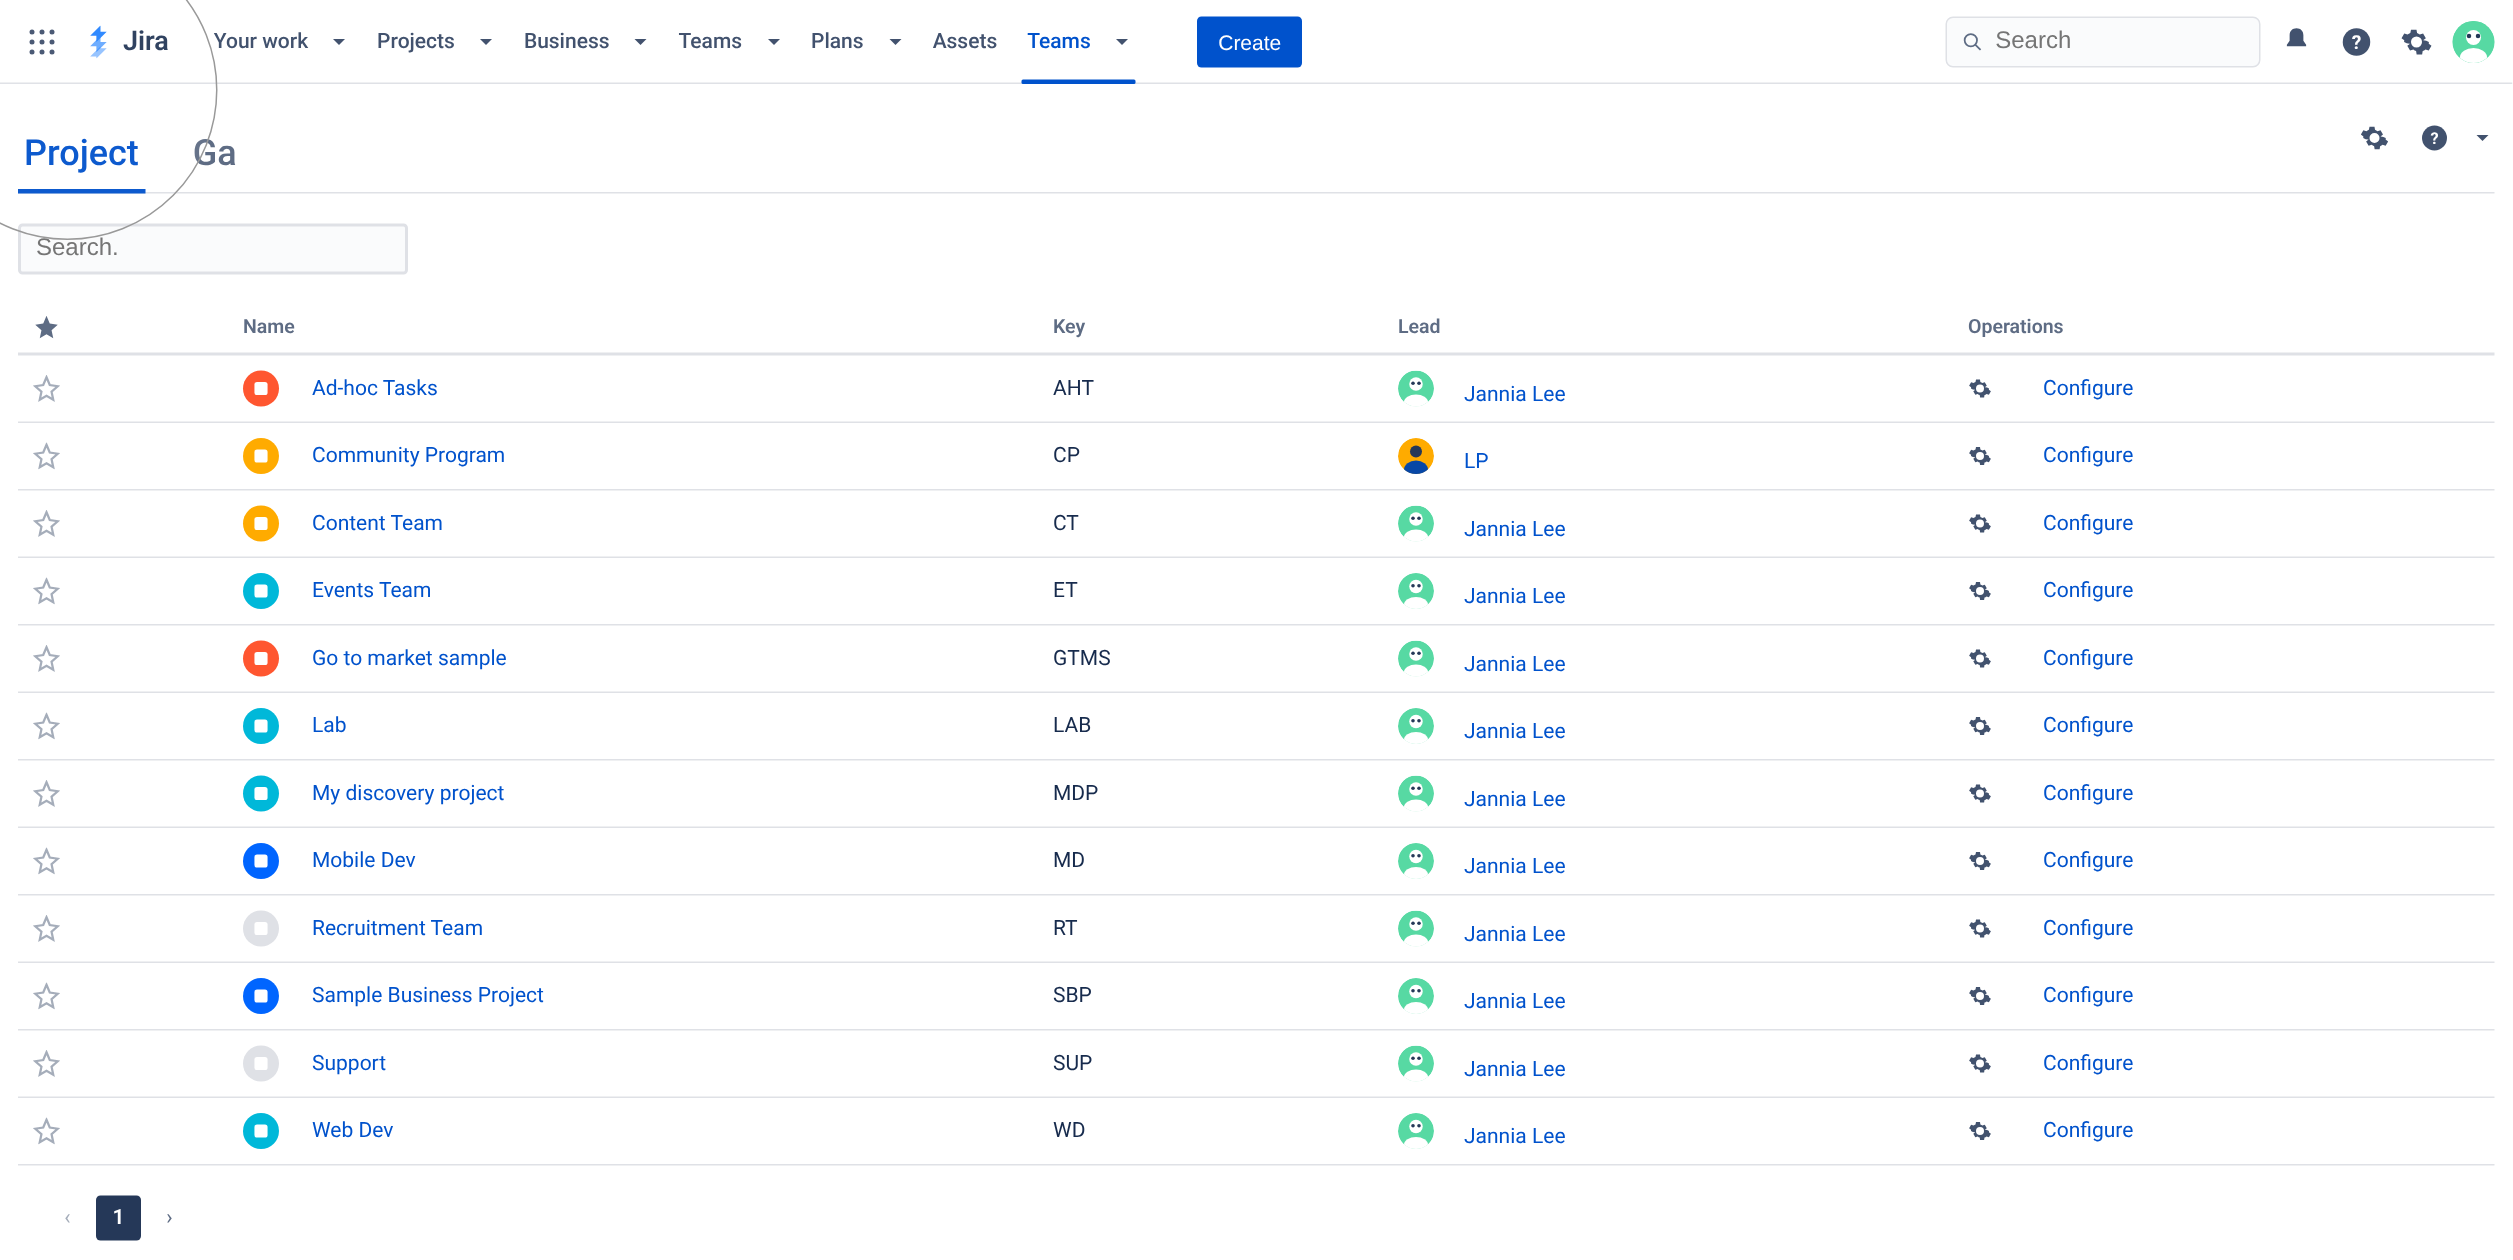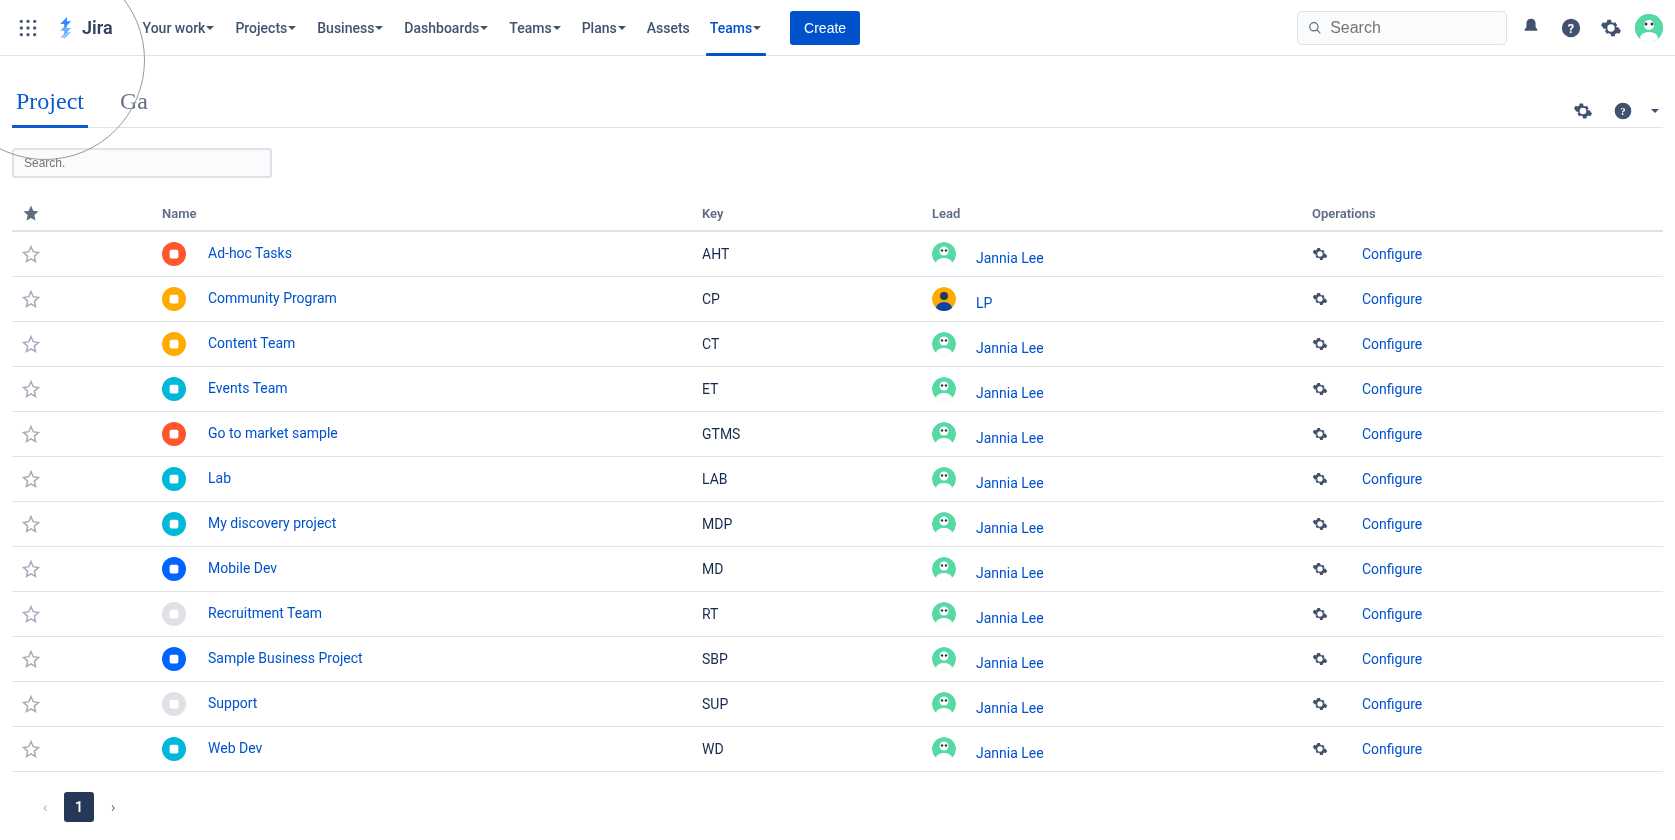--- a/index.html
+++ b/index.html
@@ -6,42 +6,42 @@
 body { font-family: -apple-system, BlinkMacSystemFont, "Segoe UI", Roboto, sans-serif; font-size: 14px; color: #172B4D; background: #fff; width: 1675px; }
 a { text-decoration: none; color: #0052CC; margin-left: 12px; }
 
 
 .topnav { display: flex; align-items: center; height: 56px; padding: 16px 12px; border-bottom: 1px solid #dfe1e6; }
 .topnav-left { display: flex; align-items: center; gap: 4px; }
 .app-switcher { width: 32px; height: 32px; display: flex; align-items: center; justify-content: center; cursor: pointer; border-radius: 3px; }
 .logo { display: flex; align-items: center; gap: 4px; padding: 0 8px; cursor: pointer; }
 .logo-text { font-weight: 600; font-size: 18px; color: #253858; }
 .nav-items { display: flex; align-items: center; margin-left: 8px; }
-.nav-item { padding: 0 10px; height: 56px; display: flex; align-items: center; gap: 0; cursor: pointer; font-weight: 500; color: #42526E; position: relative; }
+.nav-item { padding: 0 10px; height: 56px; display: flex; align-items: center; gap: 16px; cursor: pointer; font-weight: 500; color: #42526E; position: relative; }
 .nav-item.active { color: #0052CC; }
 .nav-item.active::after { content: ""; position: absolute; bottom: 0; left: 6px; right: 6px; height: 3px; background: #0052CC; border-radius: 1px; }
 .chevron { font-size: 10px; color: #42526E; }
-.create-btn { background: #0052CC; color: #fff; border: none; padding: 0 14px; height: 34px; border-radius: 3px; font-weight: 500; font-size: 14px; cursor: pointer; margin-left: 14px; }
+.create-btn { background: #0052CC; color: #fff; border: none; padding: 0 14px; height: 34px; border-radius: 3px; font-weight: 500; font-size: 14px; cursor: pointer; margin-left: 31px; }
 .topnav-right { margin-left: auto; display: flex; align-items: center; gap: 8px; }
 .search-box { display: flex; align-items: center; border: 1px solid #dfe1e6; border-radius: 5px; background: #fafbfc; padding: 0 10px; width: 210px; height: 34px; }
 .search-box input { border: none; background: transparent; outline: none; width: 100%; font-size: 16px; color: #0c4a6e; }
 .icon-btn { width: 32px; height: 32px; display: flex; align-items: center; justify-content: center; cursor: pointer; border-radius: 50%; color: #42526E; }
 .avatar { width: 28px; height: 28px; border-radius: 50%; background: #57D9A3; display: flex; align-items: center; justify-content: center; overflow: hidden; }
 
 
 .page { padding: 0 12px; }
-.tabs-row { display: flex; align-items: flex-end; border-bottom: 1px solid #dfe1e6; margin-top: 20px; position: relative; font-family: Liberation Serif, serif; }
+.tabs-row { display: flex; align-items: flex-start; border-bottom: 1px solid #dfe1e6; margin-top: 20px; position: relative; }
 .tab { padding: 12px 4px; margin-right: 28px; font-size: 24px; font-weight: 500; color: #5E6C84; cursor: pointer; position: relative; }
 .tab.active { color: #0052CC; }
 .tab.active::after { content: ""; position: absolute; bottom: -1px; left: 0; right: 0; height: 3px; background: #0052CC; }
 .tabs-actions { margin-left: auto; display: flex; align-items: center; gap: 8px; }
 .magnify-circle { position: absolute; left: -55px; top: -40px; width: 200px; height: 200px; border: 1.5px solid #999; border-radius: 50%; pointer-events: none; z-index: 10; background: rgba(255,255,255,0.05); }
 
 .filter-row { padding: 20px 0 10px 0; }
-.filter-input { border: 2px solid #dfe1e6; border-radius: 3px; padding: 6px 10px; width: 260px; font-size: 12px; outline: none; background: #fafbfc; }
+.filter-input { border: 2px solid #dfe1e6; border-radius: 3px; padding: 6px 10px; width: 260px; font-size: 16px; outline: none; background: #fafbfc; }
 
 
 .ptable { width: 100%; border-collapse: collapse; margin-top: 8px; }
 .ptable th { text-align: left; font-weight: 600; font-size: 13px; color: #5E6C84; padding: 8px 10px; border-bottom: 2px solid #dfe1e6; }
 .ptable td { padding: 10px 10px; border-bottom: 1px solid #dfe1e6; vertical-align: middle; }
 .star-col { width: 140px; text-align: center; }
 .name-col { width: 540px; }
 .key-col { width: 230px; }
 .lead-col { width: 380px; }
 .ops-col { }
@@ -98,28 +98,20 @@
         <div class="nav-item">
           <span>Projects</span>
           <span class="chevron">
             <svg width="10" height="10" viewBox="0 0 10 10" fill="currentColor">
               <path d="M1 3l4 4 4-4z"></path>
             </svg>
           </span>
         </div>
         <div class="nav-item">
           <span>Business</span>
-          <span class="chevron">
-            <svg width="10" height="10" viewBox="0 0 10 10" fill="currentColor">
-              <path d="M1 3l4 4 4-4z"></path>
-            </svg>
-          </span>
-        </div>
-        <div class="nav-item">
-          <span>Dashboards</span>
           <span class="chevron">
             <svg width="10" height="10" viewBox="0 0 10 10" fill="currentColor">
               <path d="M1 3l4 4 4-4z"></path>
             </svg>
           </span>
         </div>
         <div class="nav-item">
           <span>Teams</span>
           <span class="chevron">
             <svg width="10" height="10" viewBox="0 0 10 10" fill="currentColor">

